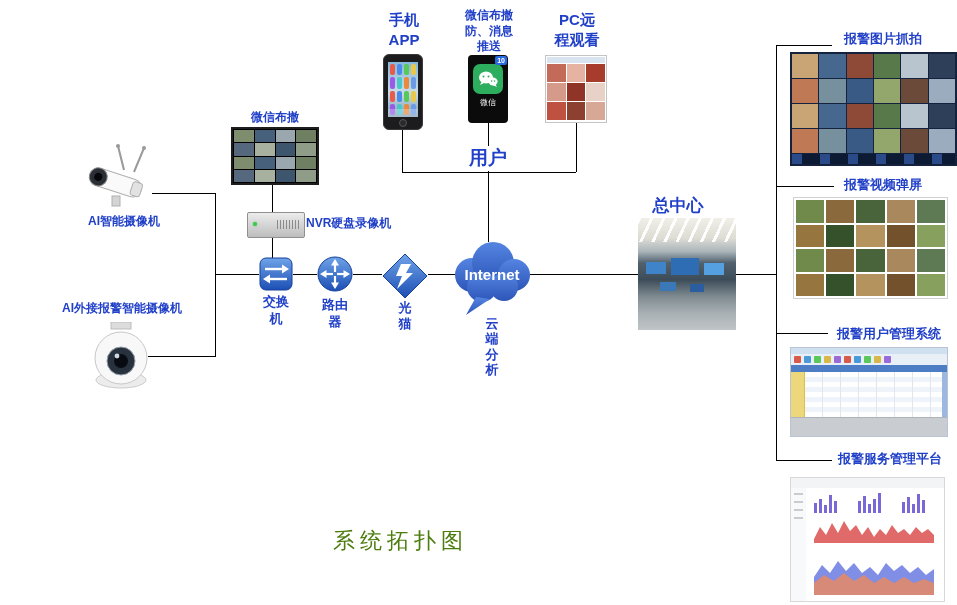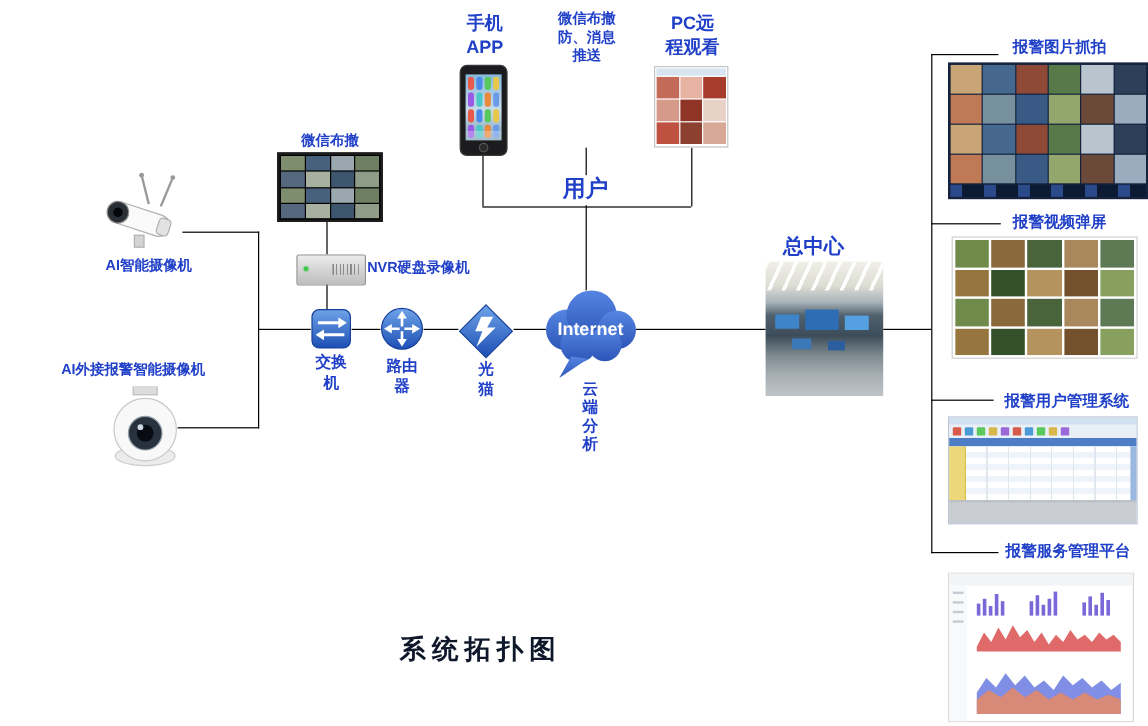--- a/index.html
+++ b/index.html
@@ -3,22 +3,22 @@
 <meta charset="utf-8">
 <style>
   html,body{margin:0;padding:0;background:#fff;}
   .stage{position:relative;width:957px;height:605px;background:#ffffff;overflow:hidden;
          font-family:"Liberation Sans",sans-serif;}
   
   .line{position:absolute;background:#000;z-index:1;}
   
   .lbl{position:absolute;color:#2140c8;font-weight:700;white-space:pre-line;
        text-align:center;line-height:1.3;z-index:3;}
-  .title{position:absolute;color:#0f172a;font-family:"Liberation Serif",serif;
-         font-weight:700;letter-spacing:5px;z-index:3;}
+  .title{position:absolute;color:#4d7c0f;font-family:"Liberation Serif",serif;
+         font-weight:400;letter-spacing:5px;z-index:3;}
   
   [data-cells]{overflow:hidden;}
   [data-cells] i{display:block;font-style:normal;}
   
   .monitor{position:absolute;left:231px;top:127px;width:88px;height:58px;
            background:#000;border:2px solid #1d1d1d;box-sizing:border-box;padding:1px;z-index:2;}
   .monitor-grid{width:100%;height:100%;display:grid;grid-template-columns:repeat(4,1fr);
                 grid-template-rows:repeat(4,1fr);gap:1px;}
   .monitor-grid i:nth-child(8n+1){background:#7d8d6e}.monitor-grid i:nth-child(8n+2){background:#47607c}
   .monitor-grid i:nth-child(8n+3){background:#9aa7ae}.monitor-grid i:nth-child(8n+4){background:#6e7f62}
@@ -174,20 +174,36 @@
           <i></i>
           <i></i>
           <i></i>
           <i></i>
         </div>
       <div class="phone-dock"></div>
     </div>
     <div class="phone-home"></div>
   </div>
 
+  <div class="wx">
+    <div class="wx-badge">10</div>
+    <div class="wx-app">
+      <svg width="20" height="16" viewBox="0 0 20 16">
+        <ellipse cx="8" cy="6.5" rx="7" ry="6" fill="#fff"></ellipse>
+        <polygon points="4,10 2,14 8,11" fill="#fff"></polygon>
+        <circle cx="5.5" cy="5.5" r="1" fill="#2dae5f"></circle>
+        <circle cx="10.5" cy="5.5" r="1" fill="#2dae5f"></circle>
+        <ellipse cx="15" cy="10.5" rx="4.6" ry="4" fill="#fff"></ellipse>
+        <polygon points="17.5,13.5 19,16 14.5,14" fill="#fff"></polygon>
+        <circle cx="13.6" cy="10" r="0.8" fill="#2dae5f"></circle>
+        <circle cx="16.6" cy="10" r="0.8" fill="#2dae5f"></circle>
+      </svg>
+    </div>
+    <div class="wx-text">微信</div>
+  </div>
 
   <div class="pc">
     <div class="pc-top"></div>
     <div class="pc-grid" data-cells="9">
         <i></i>
         <i></i>
         <i></i>
         <i></i>
         <i></i>
         <i></i>
@@ -232,21 +248,21 @@
     <g transform="rotate(18 37 40)">
       <rect x="10" y="30" width="52" height="18" rx="9" fill="#fafafa" stroke="#b0b0b0"></rect>
       <circle cx="17" cy="39" r="9" fill="#2a2f36" stroke="#8a8a8a"></circle>
       <circle cx="17" cy="39" r="4" fill="#05070a"></circle>
       <rect x="52" y="32" width="10" height="14" rx="3" fill="#e2e2e2" stroke="#b0b0b0"></rect>
     </g>
     <rect x="32" y="52" width="8" height="10" fill="#d4d4d4" stroke="#b0b0b0"></rect>
   </svg>
   <div class="lbl" style="left:78px;top:214px;width:92px;font-size:12px">AI智能摄像机</div>
 
-  <div class="lbl" style="left:41px;top:301px;width:140px;font-size:12px">AI外接报警智能摄像机</div>
+  <div class="lbl" style="left:52px;top:301px;width:140px;font-size:12px">AI外接报警智能摄像机</div>
   <svg class="cam" style="left:90px;top:322px" width="62" height="68" viewBox="0 0 62 68">
     <rect x="21" y="0" width="20" height="7" fill="#dcdcdc" stroke="#bdbdbd"></rect>
     <ellipse cx="31" cy="58" rx="25" ry="8" fill="#ececec" stroke="#cccccc"></ellipse>
     <circle cx="31" cy="36" r="26" fill="#f8f8f8" stroke="#c8c8c8"></circle>
     <circle cx="31" cy="39" r="14" fill="#27323e" stroke="#96a0a8"></circle>
     <circle cx="31" cy="39" r="7" fill="#080c12"></circle>
     <circle cx="27" cy="34" r="2.4" fill="#cfd8e0"></circle>
   </svg>
 
   <svg class="neticon" style="left:259px;top:257px" width="34" height="34" viewBox="0 0 34 34">

